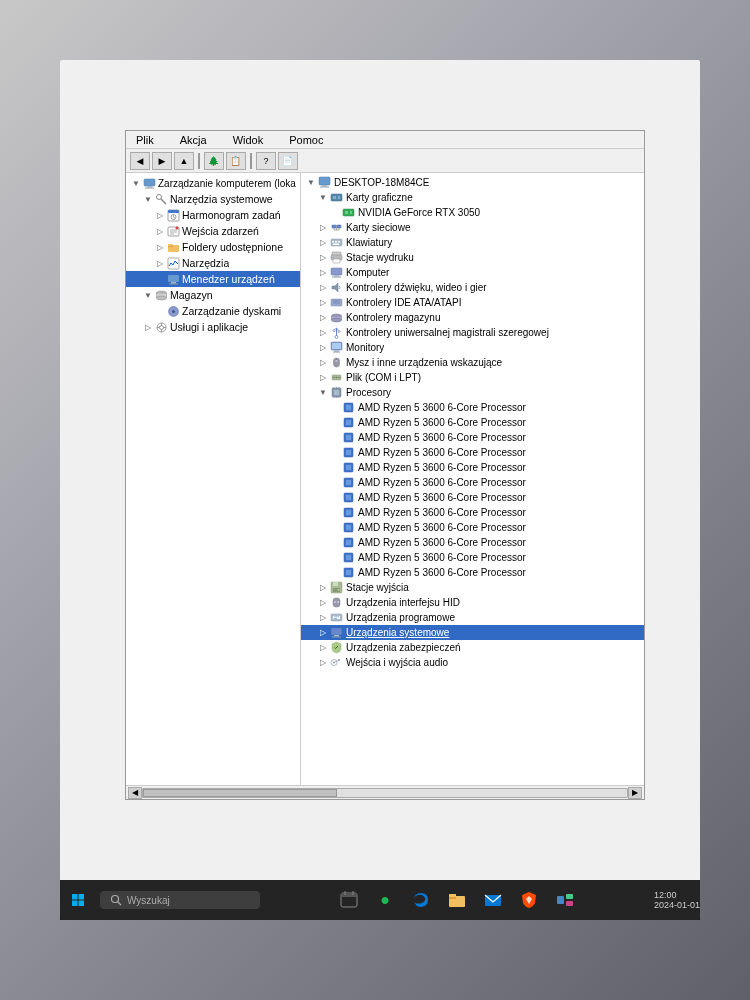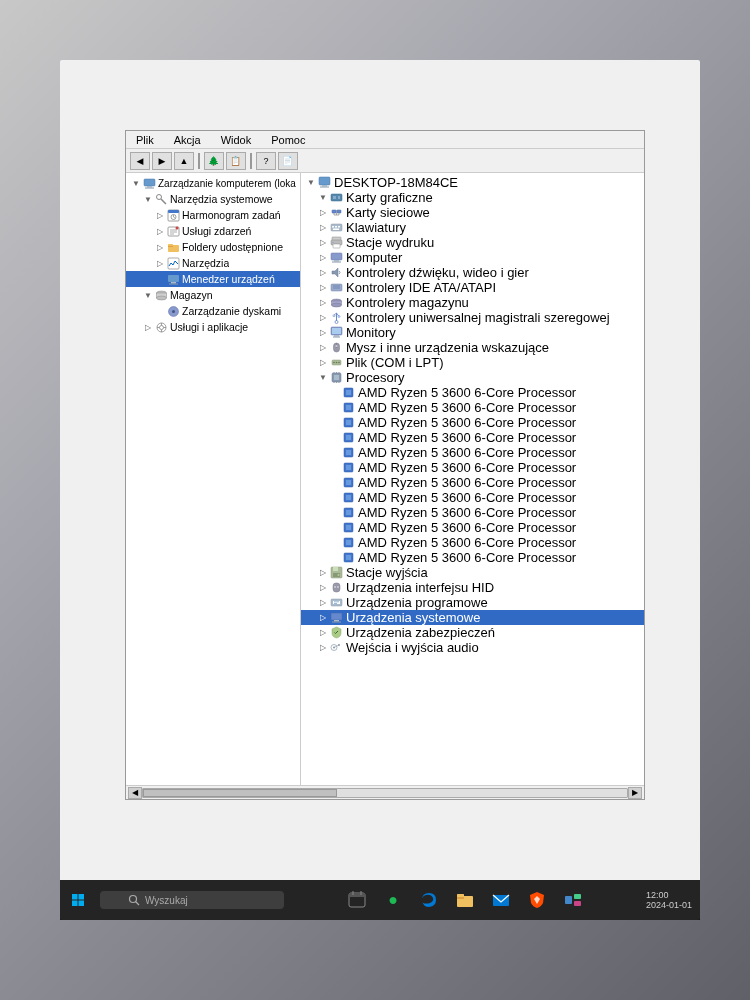--- a/index.html
+++ b/index.html
@@ -52,24 +52,24 @@
       justify-content: center;
       color: white;
       font-size: 14px;
     }
 
     .taskbar-search {
       display: flex;
       align-items: center;
       background: rgba(255,255,255,0.12);
       border-radius: 4px;
-      padding: 3px 28px;
+      padding: 3px 10px;
       color: #ccc;
       font-size: 11px;
-      width: 184px;
+      width: 160px;
       margin-left: 4px;
     }
 
     .taskbar-search span {
       margin-left: 5px;
       font-size: 10px;
       color: #aaa;
     }
 
     .taskbar-middle {
@@ -87,21 +87,21 @@
       align-items: center;
       justify-content: center;
       font-size: 16px;
       cursor: pointer;
     }
 
     .taskbar-right {
       display: flex;
       align-items: center;
       gap: 6px;
-      padding-right: 8px;
+      padding-right: 0;
       font-size: 10px;
       color: white;
     }
 
     
     .window {
       position: absolute;
       top: 70px;
       left: 65px;
       right: 55px;
@@ -157,21 +157,21 @@
       cursor: pointer;
     }
 
     .menubar {
       height: 18px;
       display: flex;
       align-items: center;
       background: #f0f0f0;
       border-bottom: 1px solid #ccc;
       padding: 8px 4px;
-      gap: 8px;
+      gap: 14px;
     }
 
     .menu-item {
       padding: 0 6px;
       height: 16px;
       display: flex;
       align-items: center;
       font-size: 11px;
       color: #000;
       cursor: pointer;
@@ -289,21 +289,21 @@
       width: 14px;
       height: 14px;
       margin-right: 3px;
       display: flex;
       align-items: center;
       justify-content: center;
       flex-shrink: 0;
     }
 
     .device-label {
-      font-size: 13px;
+      font-size: 10px;
       color: #000;
     }
 
     .indent-d1 { padding-left: 4px; }
     .indent-d2 { padding-left: 16px; }
     .indent-d3 { padding-left: 28px; }
 
     .selected-highlight {
       background: #316ac5 !important;
     }
@@ -413,21 +413,21 @@
           <div class="tree-expand">▷</div>
           <div class="tree-icon">
             <svg width="13" height="13" viewBox="0 0 13 13">
               <rect x="1" y="2" width="11" height="9" rx="1" fill="#fff" stroke="#888" stroke-width="0.8"></rect>
               <line x1="3" y1="5" x2="10" y2="5" stroke="#888" stroke-width="0.7"></line>
               <line x1="3" y1="7" x2="10" y2="7" stroke="#888" stroke-width="0.7"></line>
               <line x1="3" y1="9" x2="7" y2="9" stroke="#888" stroke-width="0.7"></line>
               <circle cx="10" cy="3" r="1.5" fill="#cc4444"></circle>
             </svg>
           </div>
-          <span class="tree-label">Usługi zdarzeń</span>
+          <span class="tree-label">Wejścia zdarzeń</span>
         </div>
 
         <div class="tree-item indent-3">
           <div class="tree-expand">▷</div>
           <div class="tree-icon">
             <svg width="13" height="13" viewBox="0 0 13 13">
               <rect x="1" y="4" width="11" height="7" rx="1" fill="#f0c060"></rect>
               <rect x="1" y="4" width="5" height="2" rx="0.5" fill="#e0a040"></rect>
               <rect x="1" y="3" width="5" height="2" rx="0.5" fill="#f0c060"></rect>
             </svg>
@@ -517,20 +517,31 @@
           <div class="device-icon">
             <svg width="13" height="13" viewBox="0 0 13 13">
               <rect x="1" y="3" width="11" height="7" rx="1" fill="#5588aa" stroke="#336688" stroke-width="0.5"></rect>
               <rect x="3" y="5" width="3" height="3" fill="#88aacc"></rect>
               <rect x="8" y="5" width="2" height="3" fill="#88aacc"></rect>
             </svg>
           </div>
           <span class="device-label">Karty graficzne</span>
         </div>
 
+        <div class="device-item indent-d3">
+          <div class="device-expand" style="width:12px;"></div>
+          <div class="device-icon">
+            <svg width="13" height="13" viewBox="0 0 13 13">
+              <rect x="1" y="3" width="11" height="7" rx="1" fill="#33aa55" stroke="#228844" stroke-width="0.5"></rect>
+              <rect x="3" y="5" width="3" height="3" fill="#66cc88"></rect>
+              <rect x="8" y="5" width="2" height="3" fill="#66cc88"></rect>
+            </svg>
+          </div>
+          <span class="device-label">NVIDIA GeForce RTX 3050</span>
+        </div>
 
         <div class="device-item indent-d2">
           <div class="device-expand">▷</div>
           <div class="device-icon">
             <svg width="13" height="13" viewBox="0 0 13 13">
               <rect x="2" y="4" width="4" height="3" rx="0.5" fill="#6688cc" stroke="#4466aa" stroke-width="0.5"></rect>
               <rect x="7" y="4" width="4" height="3" rx="0.5" fill="#6688cc" stroke="#4466aa" stroke-width="0.5"></rect>
               <line x1="4" y1="7" x2="4" y2="9" stroke="#888" stroke-width="0.7"></line>
               <line x1="9" y1="7" x2="9" y2="9" stroke="#888" stroke-width="0.7"></line>
               <line x1="4" y1="9" x2="9" y2="9" stroke="#888" stroke-width="0.7"></line>
@@ -845,21 +856,21 @@
 
         <div class="device-item indent-d2 selected-highlight">
           <div class="device-expand" style="color:white;">▷</div>
           <div class="device-icon">
             <svg width="13" height="13" viewBox="0 0 13 13">
               <rect x="1" y="2" width="11" height="7" rx="1" fill="#6688cc" stroke="#4466aa" stroke-width="0.5"></rect>
               <rect x="4" y="9" width="5" height="1.5" fill="#aabbcc"></rect>
               <rect x="2" y="10.5" width="9" height="1" fill="#8899aa"></rect>
             </svg>
           </div>
-          <span class="device-label" style="color:white;">Urządzenia systemowe</span>
+          <span class="device-label" style="color:white;text-decoration:underline;">Urządzenia systemowe</span>
         </div>
 
         <div class="device-item indent-d2">
           <div class="device-expand">▷</div>
           <div class="device-icon">
             <svg width="13" height="13" viewBox="0 0 13 13">
               <path d="M6.5,1 L11,3 L11,7 Q11,11 6.5,12 Q2,11 2,7 L2,3 Z" fill="#aacc88" stroke="#88aa66" stroke-width="0.5"></path>
               <path d="M4.5,6.5 L5.5,7.5 L8,5" fill="none" stroke="#446622" stroke-width="1"></path>
             </svg>
           </div>

